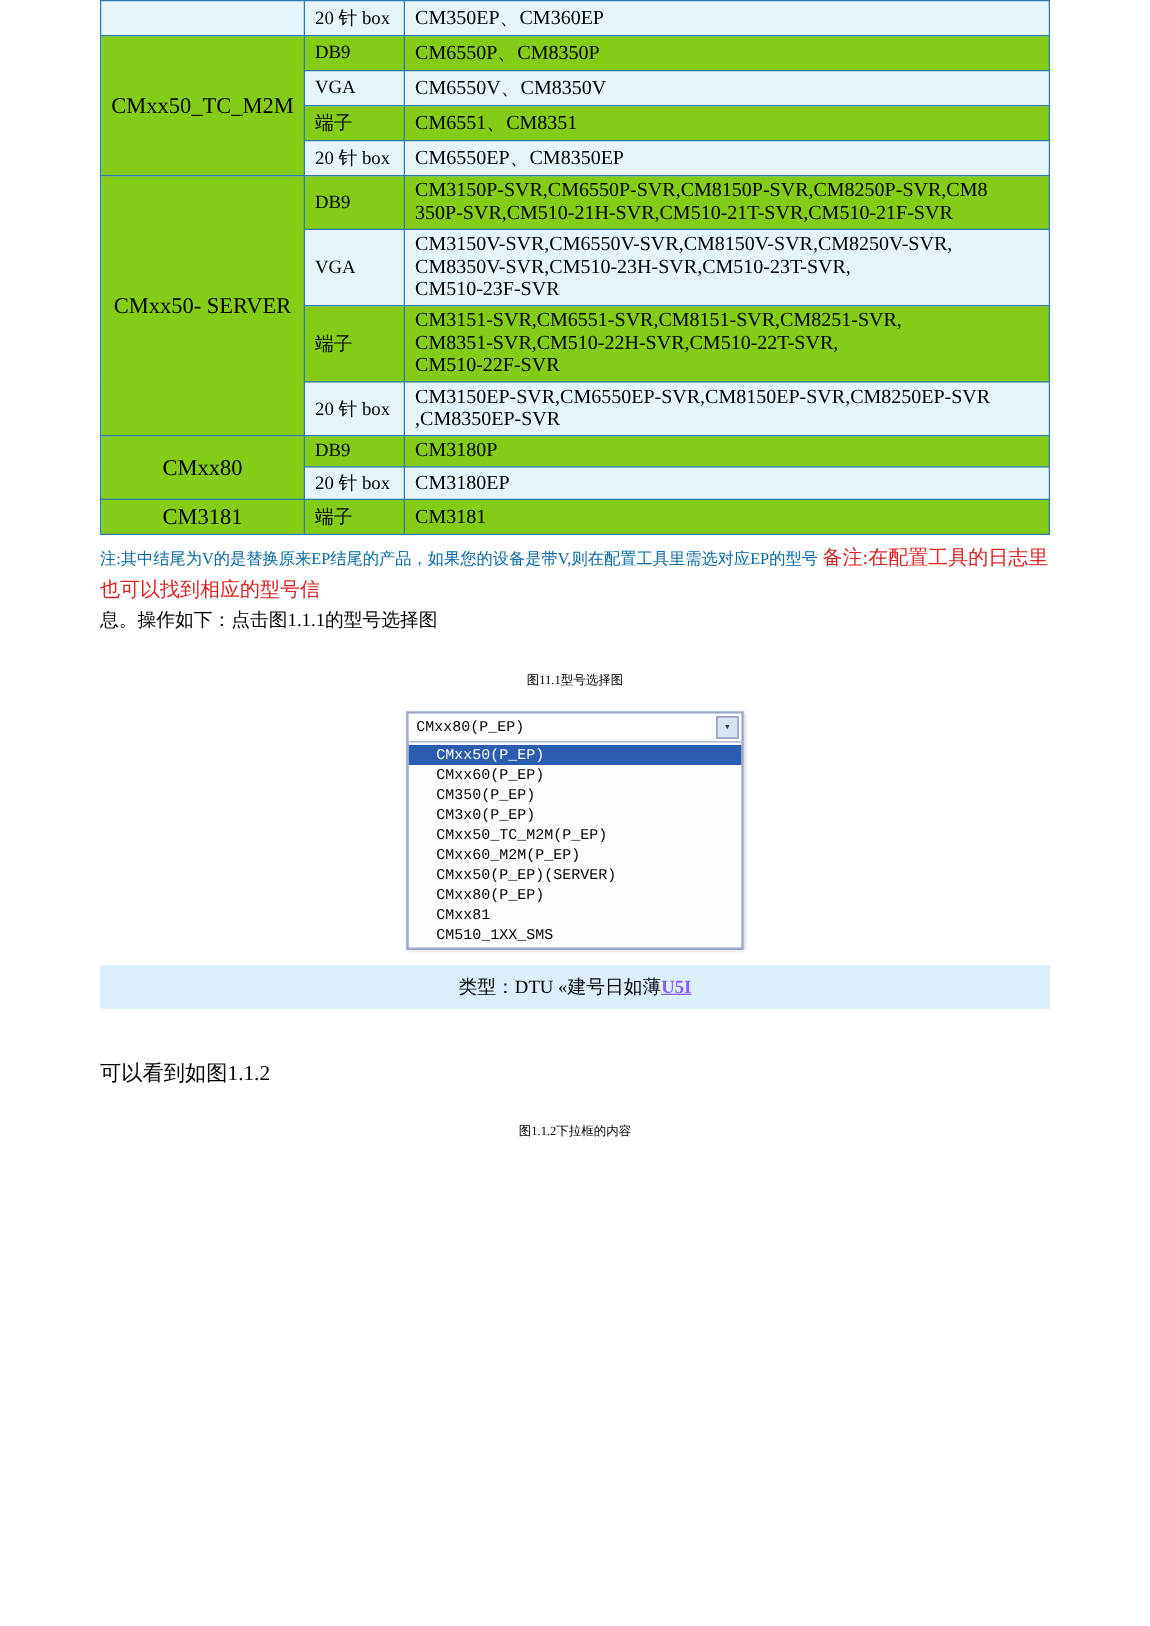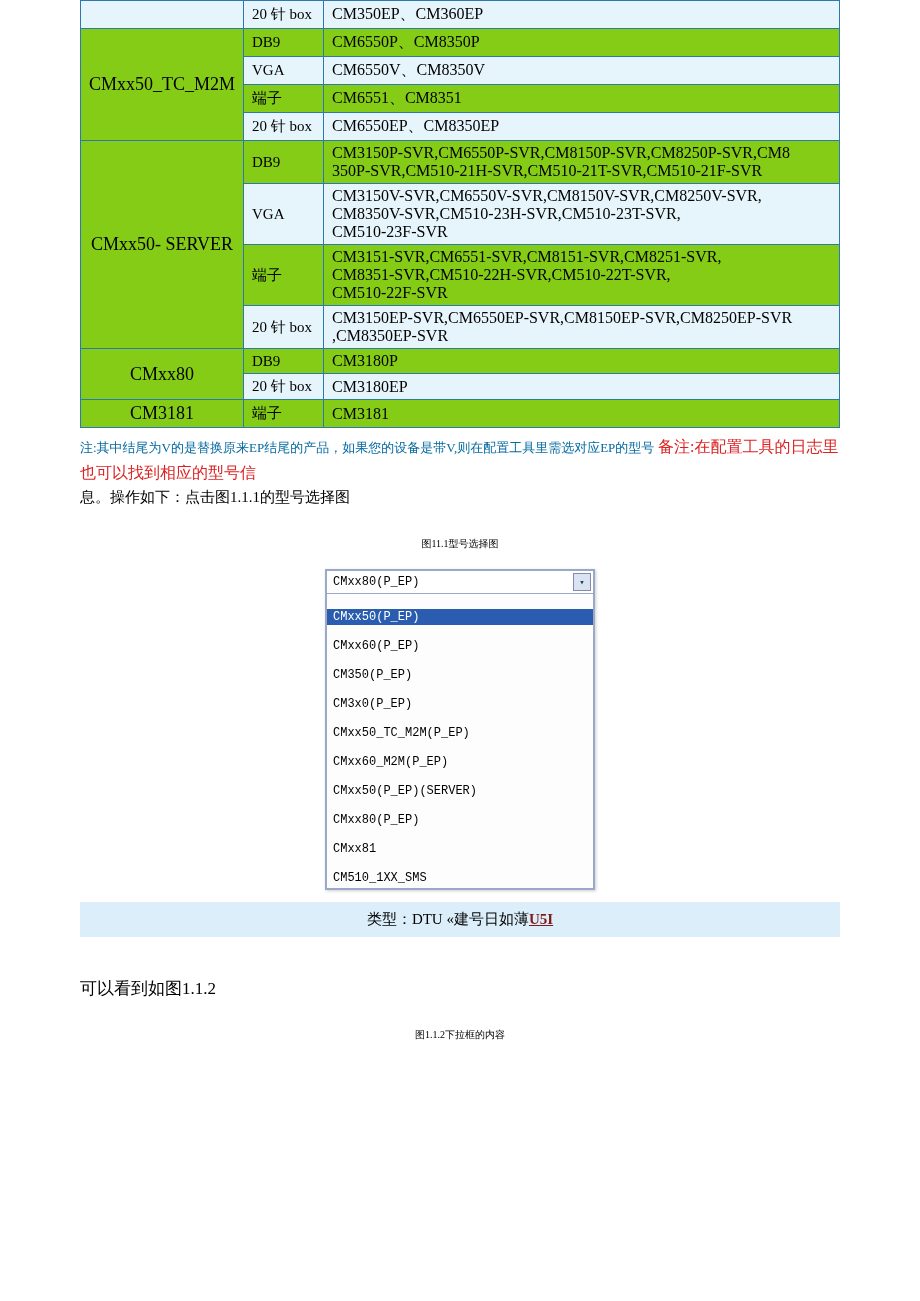--- a/index.html
+++ b/index.html
@@ -50,30 +50,30 @@
     .dropdown-top .sel { flex: 1; padding: 2px 6px; }
     .dropdown-top .btn {
       width: 18px; height: 18px;
       background: #d8e4f2;
       border: 1px solid #88a;
       margin: 2px;
       display: flex; align-items: center; justify-content: center;
       font-size: 9px; color: #336;
     }
     .dropdown-list { padding: 2px 0; }
-    .dropdown-list div { padding: 1px 6px; white-space: nowrap; margin-top: 13px; }
+    .dropdown-list div { padding: 1px 22px; white-space: nowrap; }
     .dropdown-list div.hi { background: #2a5db0; color: #fff; }
     .bottom-band {
       background: #dbeefa;
       padding: 8px 0;
       text-align: center;
       margin-top: 12px;
       font-size: 15px;
     }
-    .bottom-band .u { text-decoration: underline; color: #7f1d1d; font-weight: bold; }
+    .bottom-band .u { text-decoration: underline; color: #8b5cf6; font-weight: bold; }
     .see-img { margin-top: 40px; font-size: 17px; }
   </style>
 </head>
 <body>
 
 <table>
   <tbody>
       <tr class="odd-row">
     <td class="col1 hdr-cell"></td>
     <td class="col2 hdr-cell">20 针 box</td>

